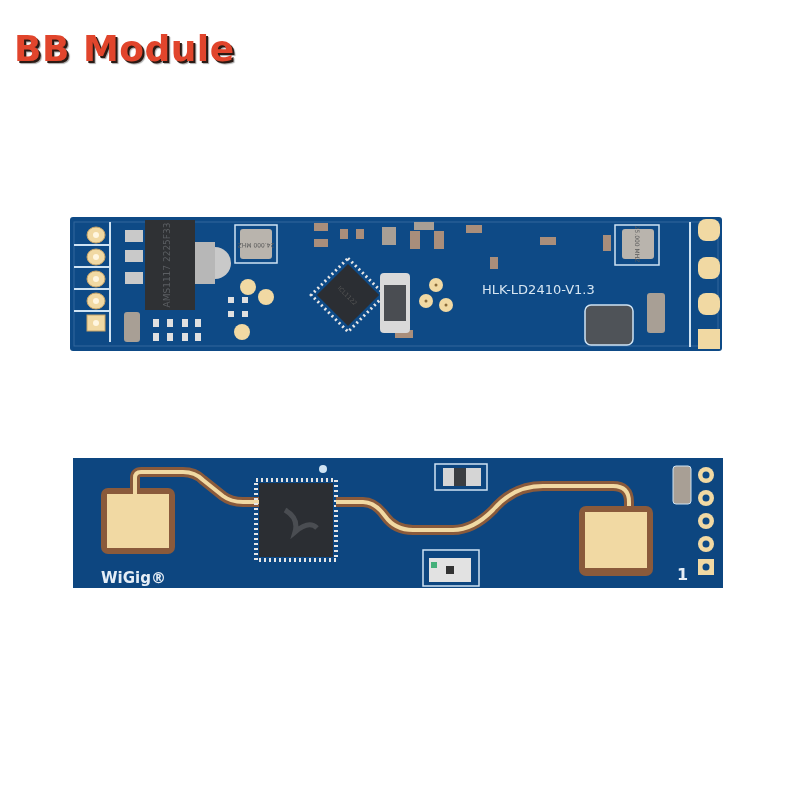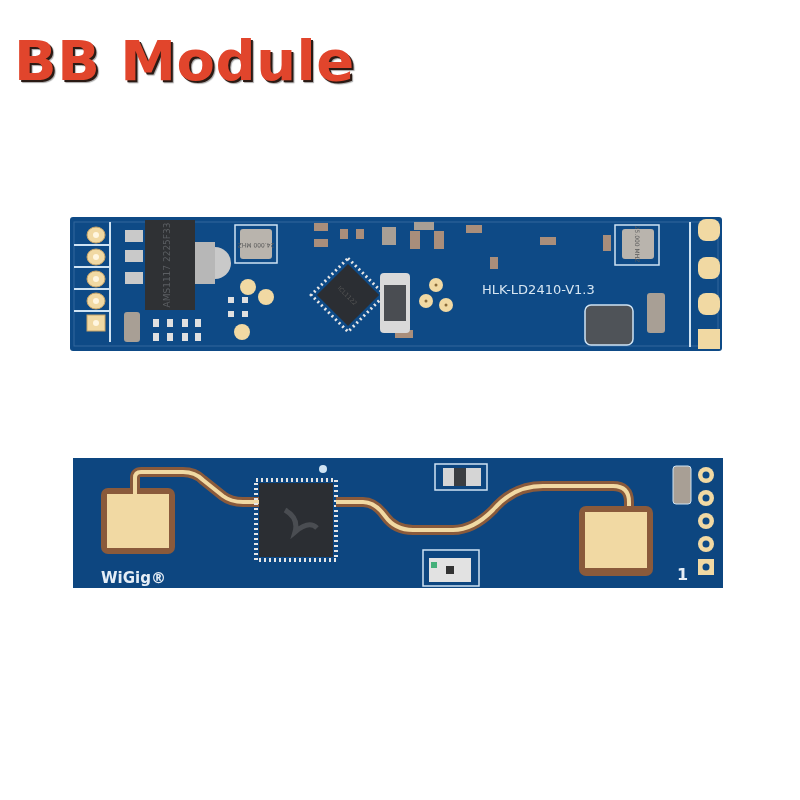--- a/index.html
+++ b/index.html
@@ -1,19 +1,19 @@
 <!DOCTYPE html>
 <html><head>
 <meta charset="utf-8">
 <style>
   html, body { margin: 0; padding: 0; background: #ffffff; }
   body { width: 800px; height: 800px; position: relative; overflow: hidden; font-family: "DejaVu Sans", sans-serif; }
   .title {
     position: absolute; left: 14px; top: 28px;
-    font-family: "DejaVu Sans", sans-serif; font-weight: bold; font-size: 56px;
+    font-family: "DejaVu Sans", sans-serif; font-weight: bold; font-size: 36px;
     letter-spacing: 0.5px;
     text-shadow: 2px 2px 0 #2a1a14, 3px 3px 1px rgba(0,0,0,0.35);
   }
   .board { position: absolute; }
   svg text { font-family: "DejaVu Sans", sans-serif; }
 </style>
 </head>
 <body>
 
 <div class="title" style="color: rgb(225, 69, 44);">BB Module</div>

